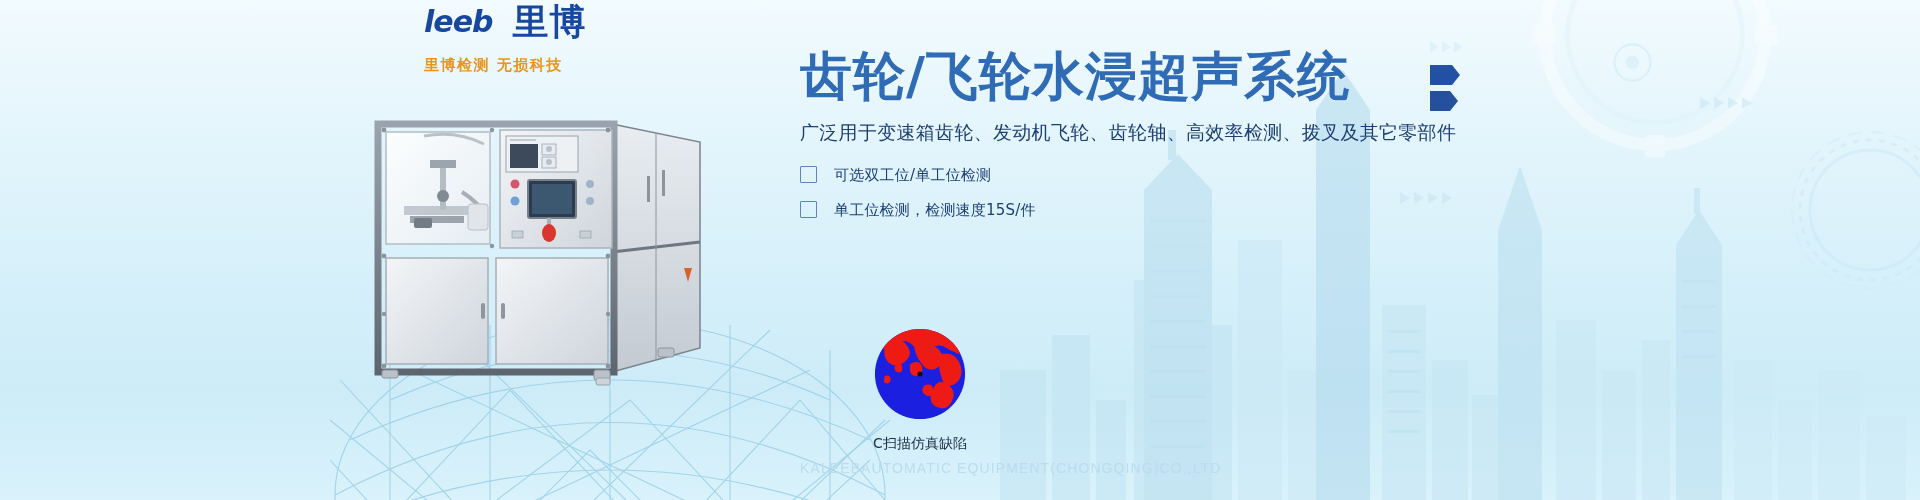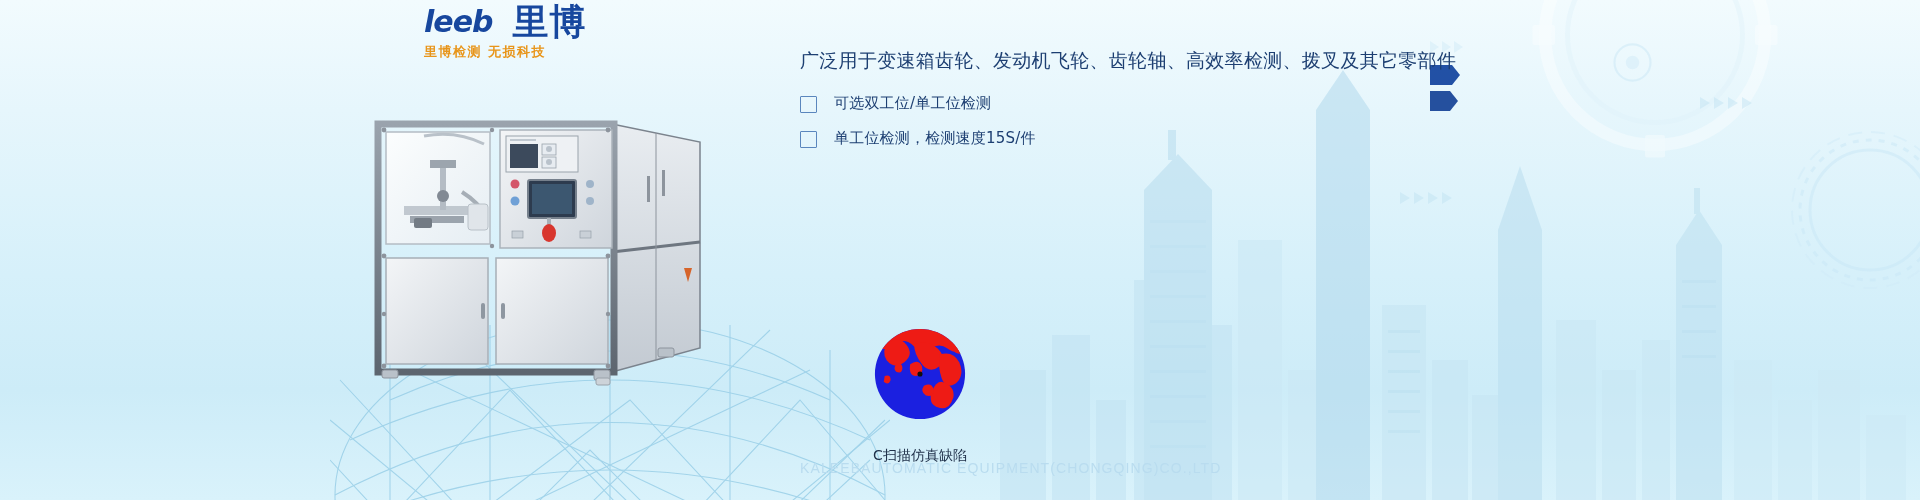--- a/index.html
+++ b/index.html
@@ -31,55 +31,55 @@
   .logo-main{display:flex;align-items:center;gap:20px;line-height:1;}
   .logo-leeb{
     font-family:"DejaVu Sans",sans-serif;font-weight:700;font-style:italic;
     font-size:30px;color:#17479e;letter-spacing:-1px;
   }
   .logo-cn{
     font-family:"DejaVu Sans","Liberation Sans",sans-serif;font-weight:700;
     font-size:36px;color:#17479e;letter-spacing:1px;
   }
   .logo-tag{
-    margin-top:3px;font-size:13px;color:#e8951a;letter-spacing:1.5px;
+    margin-top:16px;font-size:15px;color:#e8951a;letter-spacing:1.5px;
     font-family:"DejaVu Sans","Liberation Sans",sans-serif;font-weight:600;
     white-space:nowrap;
   }
 
   
   .machine{position:absolute;left:344px;top:100px;width:400px;height:290px;}
 
   
   .content{position:absolute;left:800px;top:48px;width:820px;}
   .headline{
     font-family:"DejaVu Sans","Liberation Sans",sans-serif;
     font-weight:700;font-size:52px;line-height:1.08;color:#2f6cb5;
     letter-spacing:1px;margin:0 0 16px 0;white-space:nowrap;
     text-shadow:0 1px 0 rgba(255,255,255,.5);
   }
   .subhead{
     font-family:"DejaVu Sans","Liberation Sans",sans-serif;
     font-size:19px;color:#1d3f72;margin:0 0 20px 0;white-space:nowrap;letter-spacing:.3px;
   }
   .features{list-style:none;margin:0;padding:0;}
-  .feature{display:flex;align-items:flex-end;gap:17px;margin-bottom:16px;}
+  .feature{display:flex;align-items:flex-start;gap:17px;margin-bottom:16px;}
   .checkbox{
     width:15px;height:15px;border:1.6px solid #5a86bd;background:transparent;
     flex:0 0 auto;border-radius:1px;
   }
   .feature-label{
     font-family:"DejaVu Sans","Liberation Sans",sans-serif;
     font-size:15px;color:#1d3f72;white-space:nowrap;letter-spacing:.2px;
   }
 
   
   .cscan{position:absolute;left:840px;top:325px;width:160px;text-align:center;}
   .cscan-caption{
-    margin-top:20px;font-size:14px;color:#20314a;
+    margin-top:8px;font-size:14px;color:#20314a;
     font-family:"DejaVu Sans","Liberation Sans",sans-serif;white-space:nowrap;
   }
 
   
   .company{
     position:absolute;left:800px;top:460px;
     font-family:"Liberation Sans",sans-serif;font-size:14px;
     letter-spacing:1.1px;color:#b9dcef;white-space:nowrap;
   }
 </style>
@@ -333,20 +333,21 @@
       <g fill="#b9c1c9" stroke="#8d949d" stroke-width="1">
         <rect x="38" y="270" width="16" height="8" rx="2"></rect>
         <rect x="250" y="270" width="16" height="10" rx="2"></rect>
         <rect x="314" y="248" width="16" height="9" rx="2"></rect>
       </g>
       <rect x="252" y="278" width="14" height="7" rx="2" fill="#cdd3d9" stroke="#9aa2aa"></rect>
     </svg>
   </div>
 
   <div class="content">
+    <h1 class="headline">齿轮/飞轮水浸超声系统</h1>
     <p class="subhead">广泛用于变速箱齿轮、发动机飞轮、齿轮轴、高效率检测、拨叉及其它零部件</p>
 
     <ul class="features">
       <li class="feature">
         <span class="checkbox"></span>
         <span class="feature-label">可选双工位/单工位检测</span>
       </li>
       <li class="feature">
         <span class="checkbox"></span>
         <span class="feature-label">单工位检测，检测速度15S/件</span>

